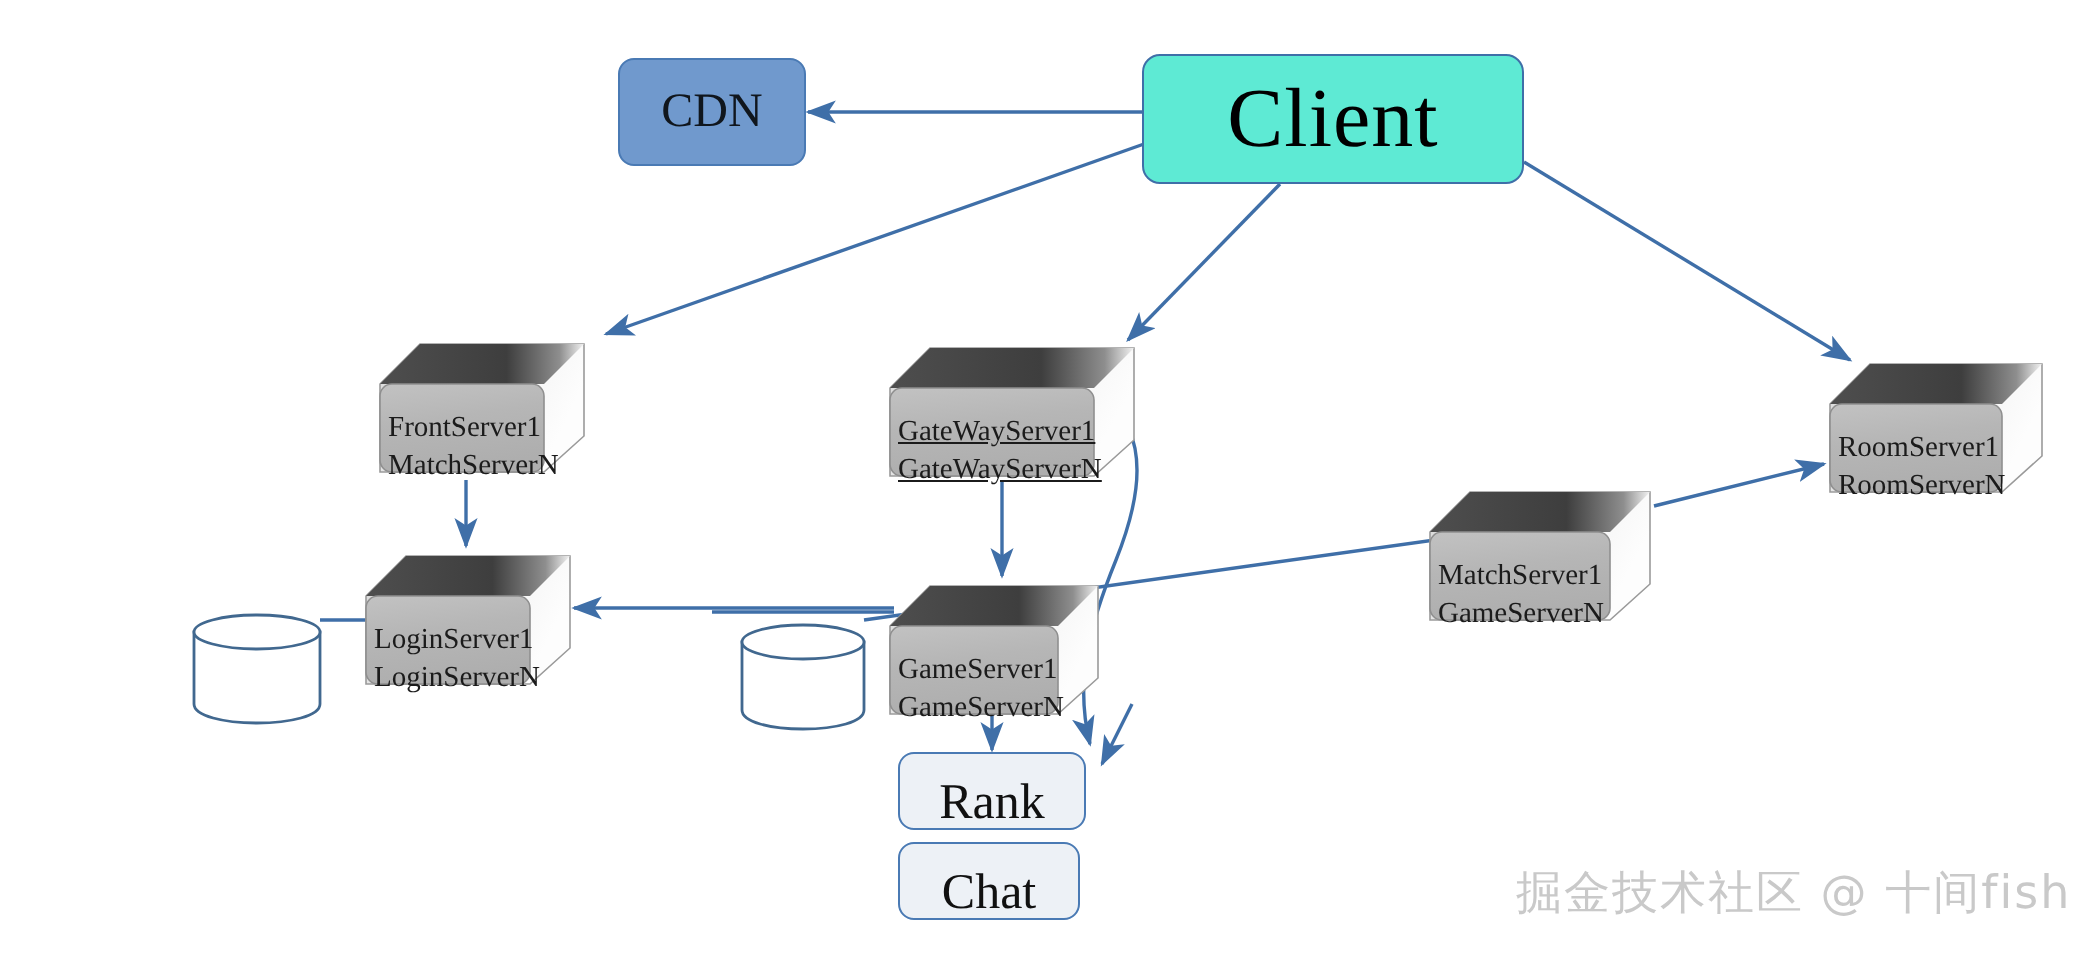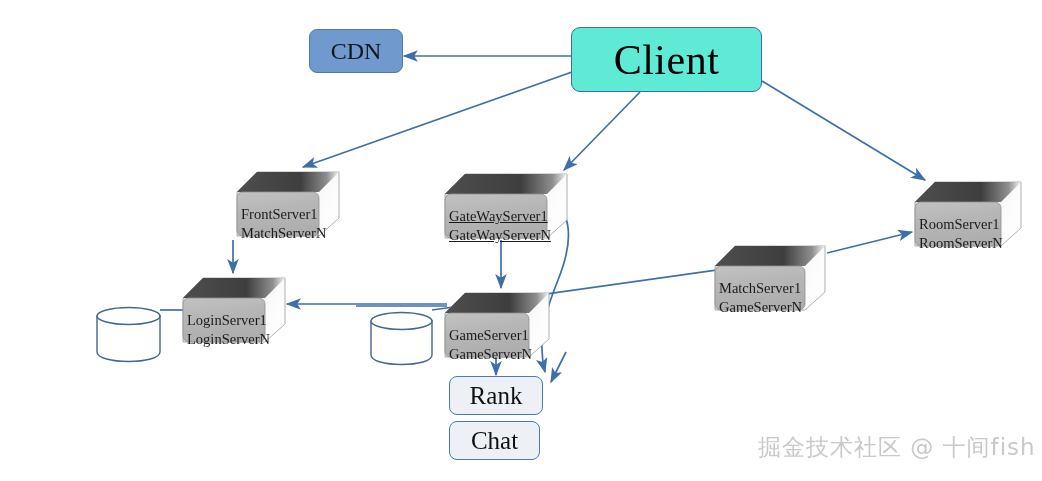--- a/index.html
+++ b/index.html
@@ -52,21 +52,21 @@
     font-size: 24px;
     line-height: 1;
   }
 
   
   .small-box {
     border: 1.2px solid #4a7ab4;
     border-radius: 8px;
     background: #edf1f6;
     display: flex;
-    align-items: center;
+    align-items: flex-end;
     justify-content: center;
     color: #111111;
     font-size: 25px;
     line-height: 1;
   }
 
   
   .cube {
     position: absolute;
   }
@@ -161,25 +161,25 @@
     <path d="M183,310 L160,310"></path>
 
     <path d="M447,306 L356,306"></path>
   </g>
 </svg>
 
 <div class="node client-box" style="left:571px; top:27px; width:191px; height:65px;">
   <span>Client</span>
 </div>
 
-<div class="node cdn-box" style="left:309px; top:29px; width:94px; height:44px;">
+<div class="node cdn-box" style="left:309px; top:29px; width:94px; height:54px;">
   <span>CDN</span>
 </div>
 
-<div class="node cube" style="left:186px; top:168px; width:110px; height:72px;margin-left:47px;">
+<div class="node cube" style="left:186px; top:168px; width:110px; height:72px;">
   <svg class="cube-svg" width="110" height="72" viewBox="0 0 110 72" xmlns="http://www.w3.org/2000/svg">
     <path d="M4,24 L24,4 L106,4 L106,50 L86,68 L4,68 Z" fill="url(#sideFace)" stroke="#9a9a9a" stroke-width="0.8"></path>
     <path d="M4,24 L24,4 L106,4 L86,24 Z" fill="url(#topFace)"></path>
     <rect x="4" y="24" width="82" height="44" rx="6" fill="url(#frontFace)" stroke="#8f8f8f" stroke-width="0.8"></rect>
   </svg>
   <div class="cube-label" style="width:110px; height:72px; padding-left:8px; padding-top:20px;">
     <span>FrontServer1</span>
     <span>MatchServerN</span>
   </div>
 </div>

